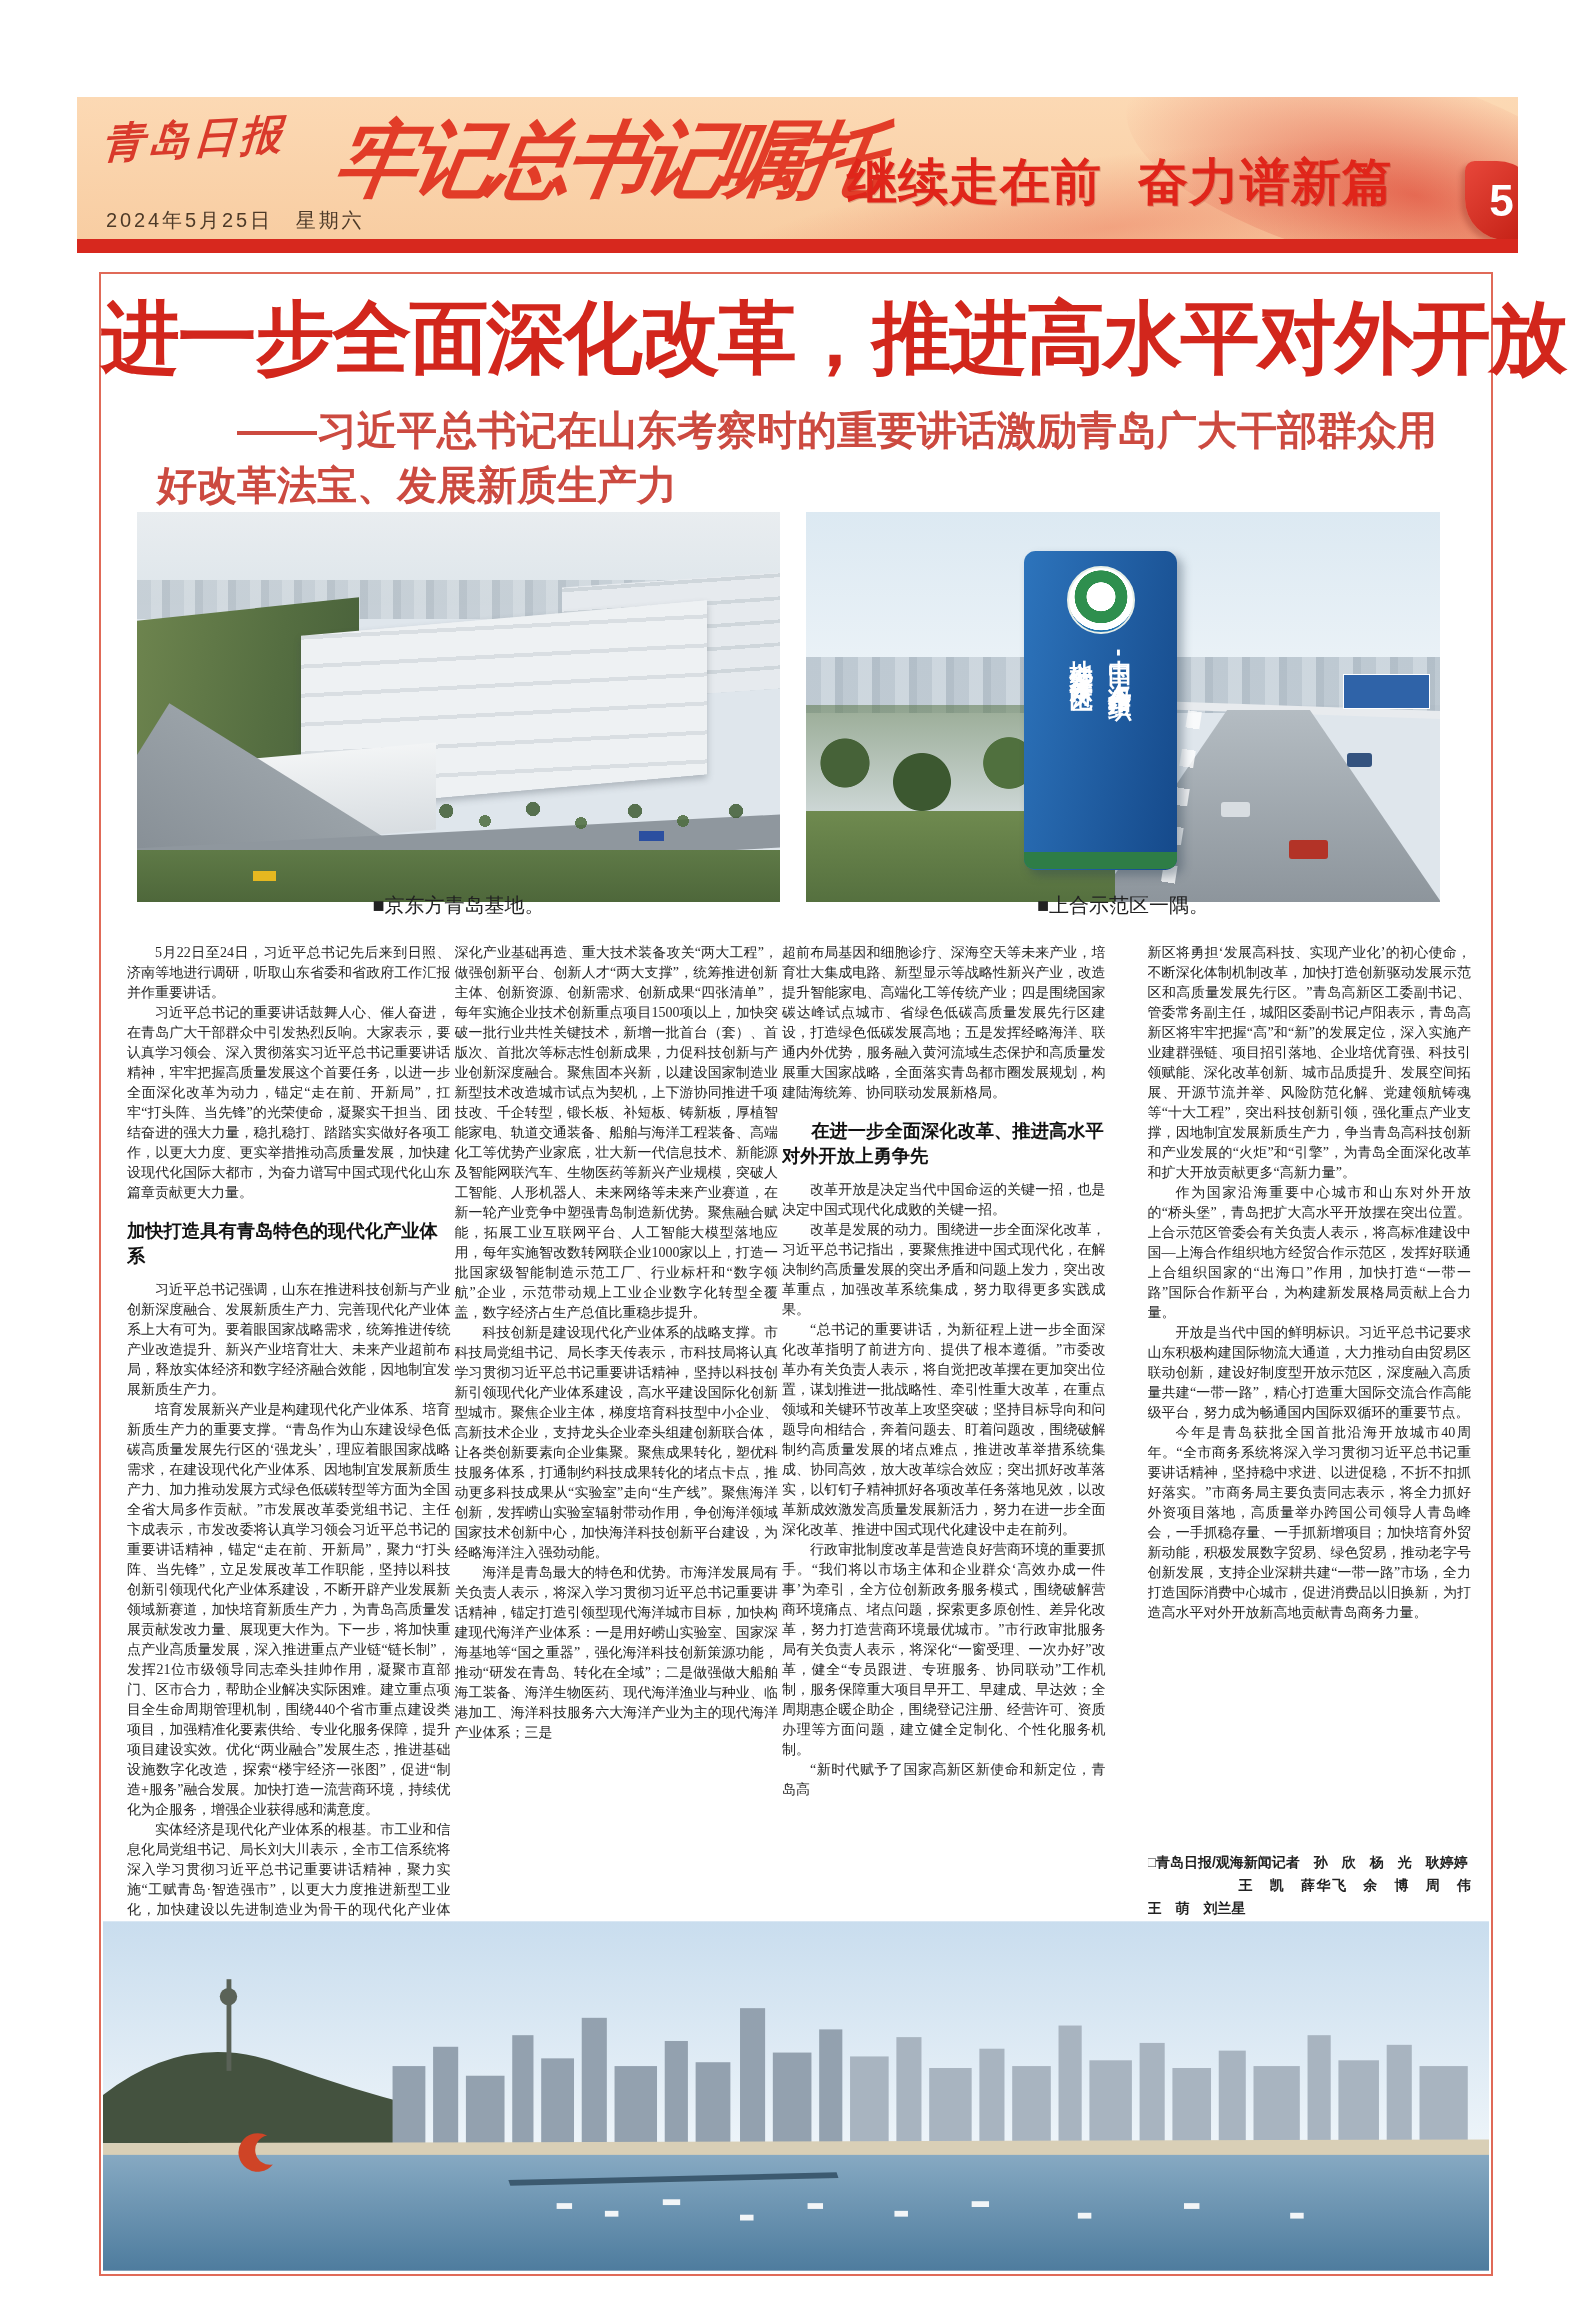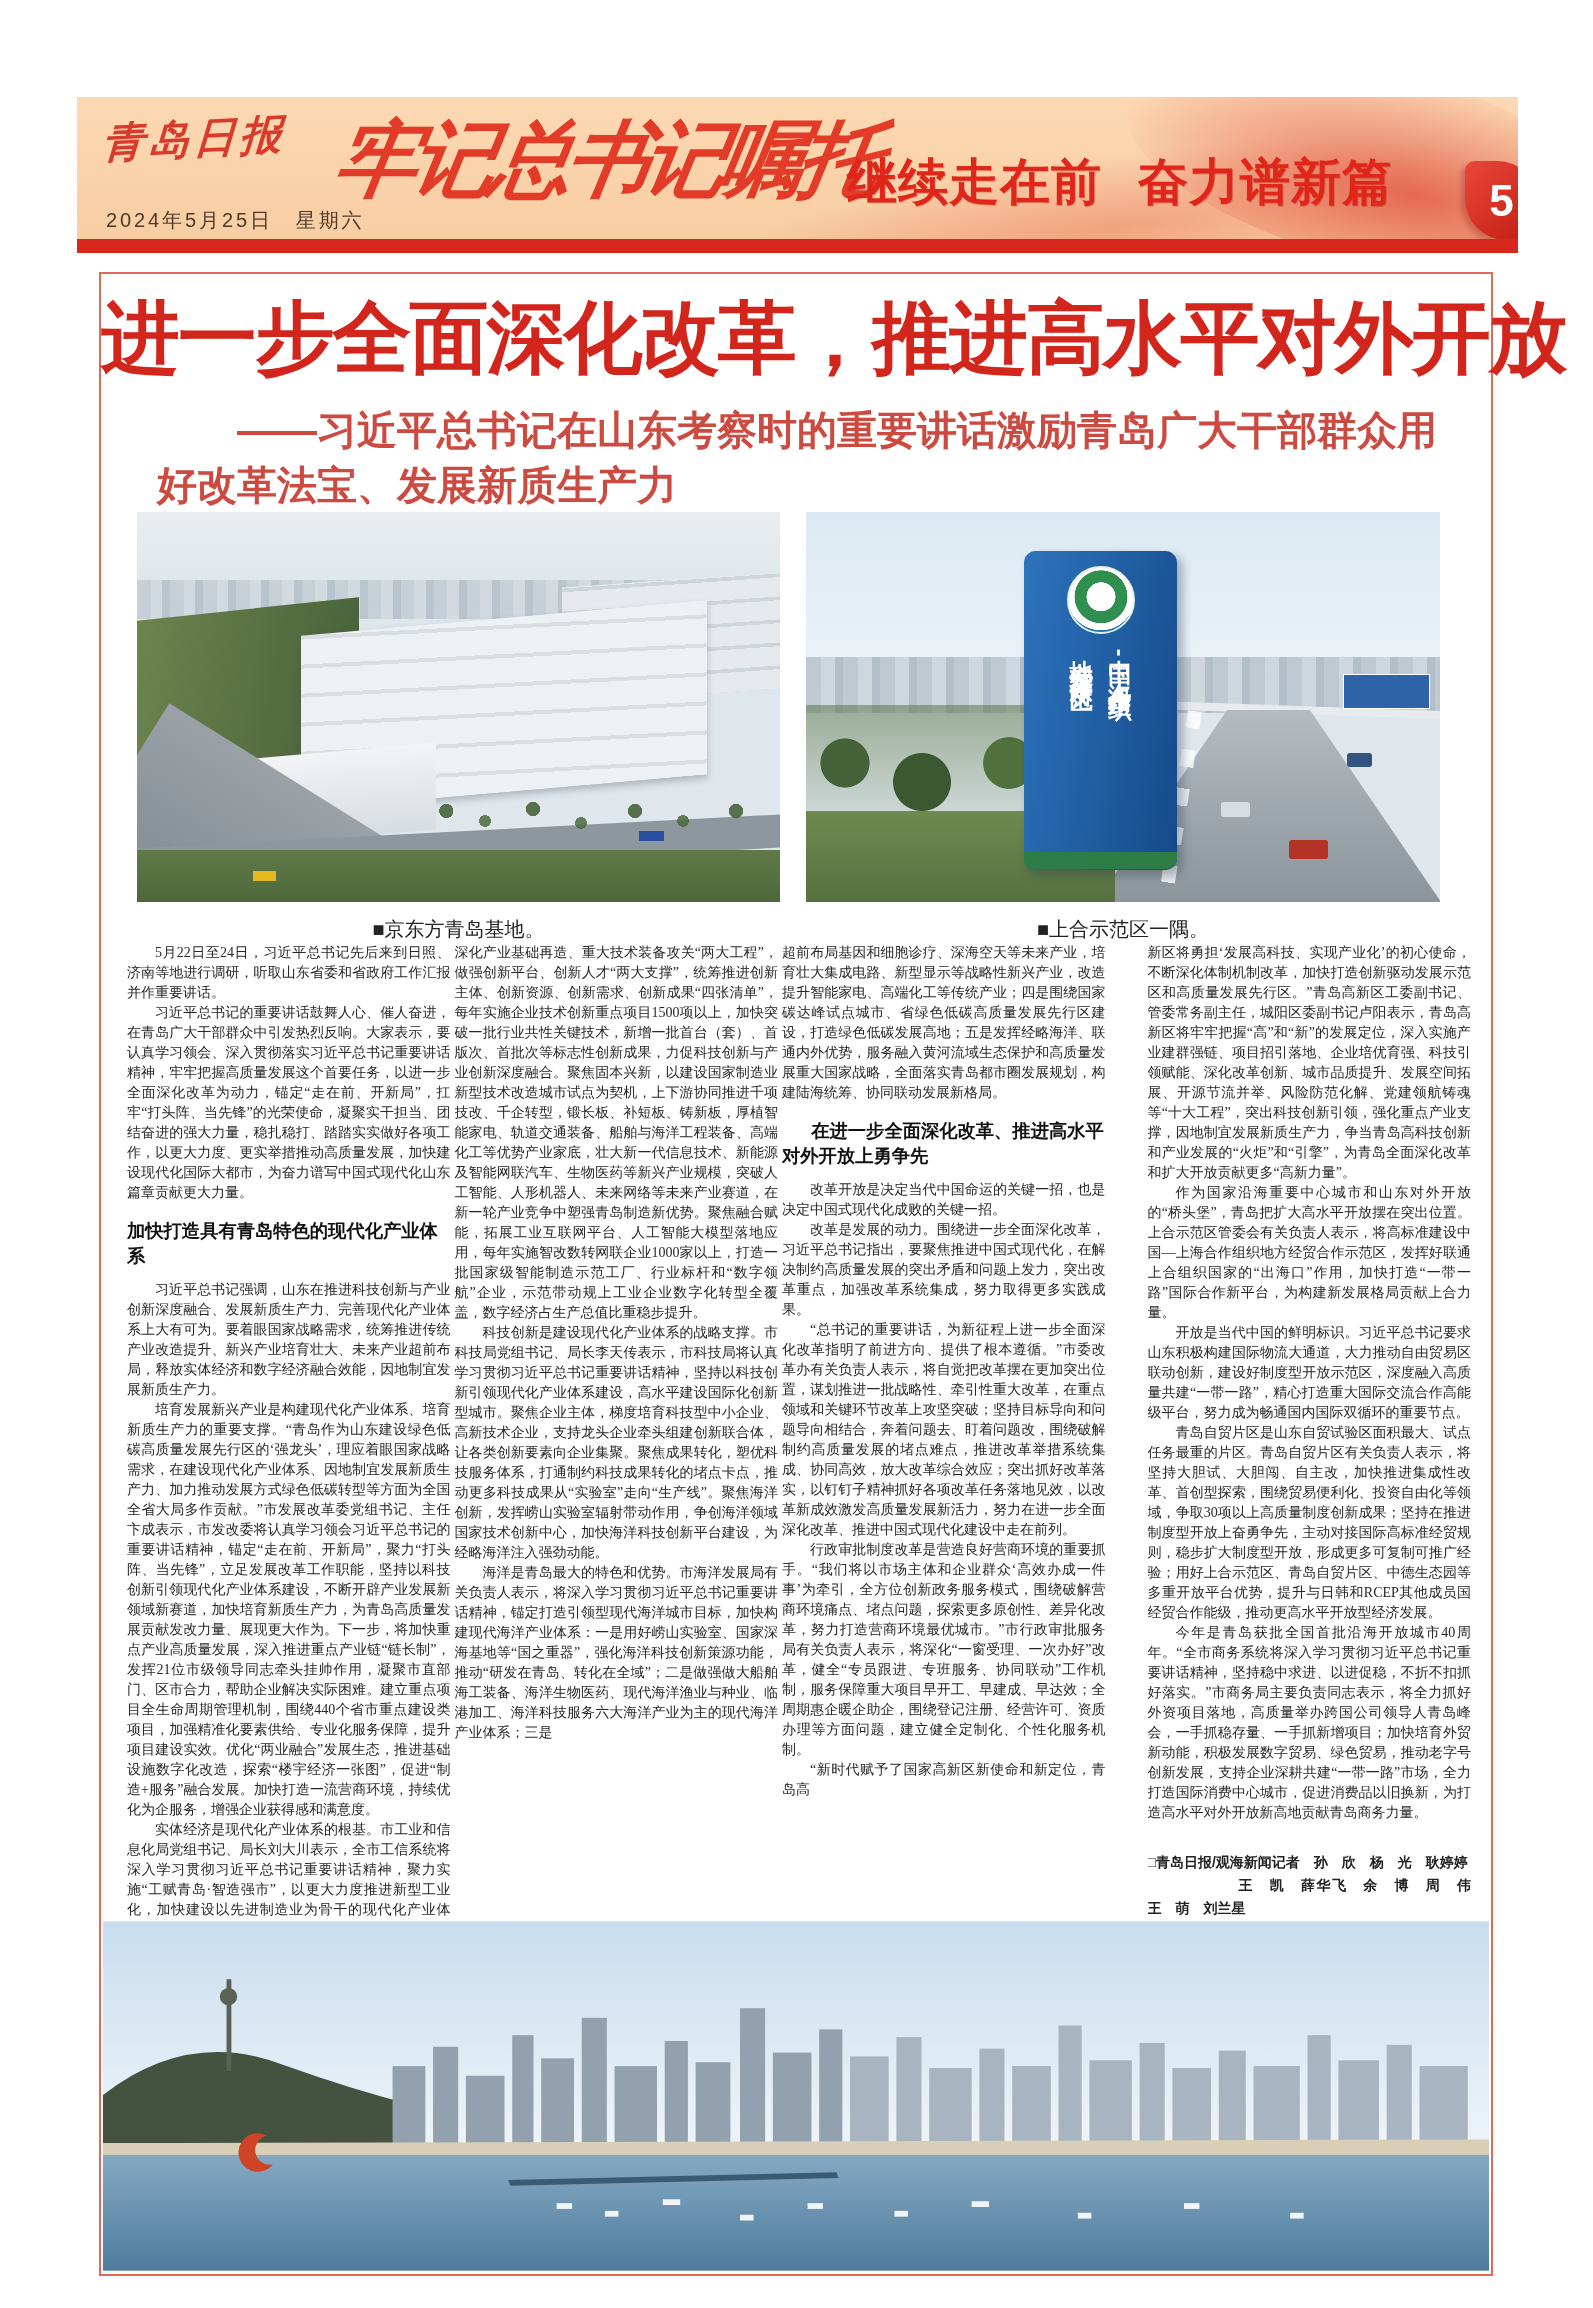--- a/index.html
+++ b/index.html
@@ -41,21 +41,21 @@
             color:#d2261c;letter-spacing:-1.9px;white-space:nowrap;}
   .subhead{position:absolute;left:56px;top:129px;width:1294px;margin:0;
            font-size:40px;line-height:55px;font-weight:600;color:#cc4a40;text-indent:2em;}
 
   
   .photo-row{position:absolute;left:0;top:238px;width:100%;height:406px;}
   figure{margin:0;padding:0;}
   .ph{position:absolute;top:0;height:390px;overflow:hidden;background:#dfe6ec;}
   .ph-left{left:36px;width:643px;}
   .ph-right{left:705px;width:634px;}
-  .ph-cap{position:absolute;top:404px;height:27px;font-size:20px;color:#222;
+  .ph-cap{position:absolute;top:380px;height:27px;font-size:20px;color:#222;
           text-align:center;line-height:27px;}
   .cap-left{left:36px;width:643px;}
   .cap-right{left:705px;width:634px;}
   .abs{position:absolute;}
 
   
   .al-sky{left:0;top:0;width:100%;height:93px;background:linear-gradient(#e9edf0,#dde5ea);}
   .al-city{left:0;top:68px;width:100%;height:39px;opacity:.7;
            background:repeating-linear-gradient(90deg,#bcc6ce 0 13.5px,#cdd5db 13.5px 25px,#aab5be 25px 33px);}
   .al-green1{left:0;top:97px;width:222px;height:174px;
@@ -219,21 +219,20 @@
           <p class="bp">改革开放是决定当代中国命运的关键一招，也是决定中国式现代化成败的关键一招。</p>
           <p class="bp">改革是发展的动力。围绕进一步全面深化改革，习近平总书记指出，要聚焦推进中国式现代化，在解决制约高质量发展的突出矛盾和问题上发力，突出改革重点，加强改革系统集成，努力取得更多实践成果。</p>
           <p class="bp">“总书记的重要讲话，为新征程上进一步全面深化改革指明了前进方向、提供了根本遵循。”市委改革办有关负责人表示，将自觉把改革摆在更加突出位置，谋划推进一批战略性、牵引性重大改革，在重点领域和关键环节改革上攻坚突破；坚持目标导向和问题导向相结合，奔着问题去、盯着问题改，围绕破解制约高质量发展的堵点难点，推进改革举措系统集成、协同高效，放大改革综合效应；突出抓好改革落实，以钉钉子精神抓好各项改革任务落地见效，以改革新成效激发高质量发展新活力，努力在进一步全面深化改革、推进中国式现代化建设中走在前列。</p>
           <p class="bp">行政审批制度改革是营造良好营商环境的重要抓手。“我们将以市场主体和企业群众‘高效办成一件事’为牵引，全方位创新政务服务模式，围绕破解营商环境痛点、堵点问题，探索更多原创性、差异化改革，努力打造营商环境最优城市。”市行政审批服务局有关负责人表示，将深化“一窗受理、一次办好”改革，健全“专员跟进、专班服务、协同联动”工作机制，服务保障重大项目早开工、早建成、早达效；全周期惠企暖企助企，围绕登记注册、经营许可、资质办理等方面问题，建立健全定制化、个性化服务机制。</p>
           <p class="bp">“新时代赋予了国家高新区新使命和新定位，青岛高</p>
         </div>
         <div class="col last">
           <p class="bp cont">新区将勇担‘发展高科技、实现产业化’的初心使命，不断深化体制机制改革，加快打造创新驱动发展示范区和高质量发展先行区。”青岛高新区工委副书记、管委常务副主任，城阳区委副书记卢阳表示，青岛高新区将牢牢把握“高”和“新”的发展定位，深入实施产业建群强链、项目招引落地、企业培优育强、科技引领赋能、深化改革创新、城市品质提升、发展空间拓展、开源节流并举、风险防范化解、党建领航铸魂等“十大工程”，突出科技创新引领，强化重点产业支撑，因地制宜发展新质生产力，争当青岛高科技创新和产业发展的“火炬”和“引擎”，为青岛全面深化改革和扩大开放贡献更多“高新力量”。</p>
           <p class="bp">作为国家沿海重要中心城市和山东对外开放的“桥头堡”，青岛把扩大高水平开放摆在突出位置。上合示范区管委会有关负责人表示，将高标准建设中国—上海合作组织地方经贸合作示范区，发挥好联通上合组织国家的“出海口”作用，加快打造“一带一路”国际合作新平台，为构建新发展格局贡献上合力量。</p>
           <p class="bp">开放是当代中国的鲜明标识。习近平总书记要求山东积极构建国际物流大通道，大力推动自由贸易区联动创新，建设好制度型开放示范区，深度融入高质量共建“一带一路”，精心打造重大国际交流合作高能级平台，努力成为畅通国内国际双循环的重要节点。</p>
-          <p class="bp">青岛自贸片区是山东自贸试验区面积最大、试点任务最重的片区。青岛自贸片区有关负责人表示，将坚持大胆试、大胆闯、自主改，加快推进集成性改革、首创型探索，围绕贸易便利化、投资自由化等领域，争取30项以上高质量制度创新成果；坚持在推进制度型开放上奋勇争先，主动对接国际高标准经贸规则，稳步扩大制度型开放，形成更多可复制可推广经验；用好上合示范区、青岛自贸片区、中德生态园等多重开放平台优势，提升与日韩和RCEP其他成员国经贸合作能级，推动更高水平开放型经济发展。</p>
           <p class="bp">今年是青岛获批全国首批沿海开放城市40周年。“全市商务系统将深入学习贯彻习近平总书记重要讲话精神，坚持稳中求进、以进促稳，不折不扣抓好落实。”市商务局主要负责同志表示，将全力抓好外资项目落地，高质量举办跨国公司领导人青岛峰会，一手抓稳存量、一手抓新增项目；加快培育外贸新动能，积极发展数字贸易、绿色贸易，推动老字号创新发展，支持企业深耕共建“一带一路”市场，全力打造国际消费中心城市，促进消费品以旧换新，为打造高水平对外开放新高地贡献青岛商务力量。</p>
           <p class="credits"><span>□青岛日报/观海新闻记者　孙　欣　杨　光　耿婷婷</span><span class="c2">王　凯　薛华飞　余　博　周　伟　王　萌　刘兰星</span></p>
         </div>
       </div>
 
     <figure class="panorama">
       <svg width="1386" height="350" viewBox="0 0 1436 362" xmlns="http://www.w3.org/2000/svg">
         <defs>
           <linearGradient id="sky" x1="0" y1="0" x2="0" y2="1">
             <stop offset="0" stop-color="#c9ddee"></stop>

